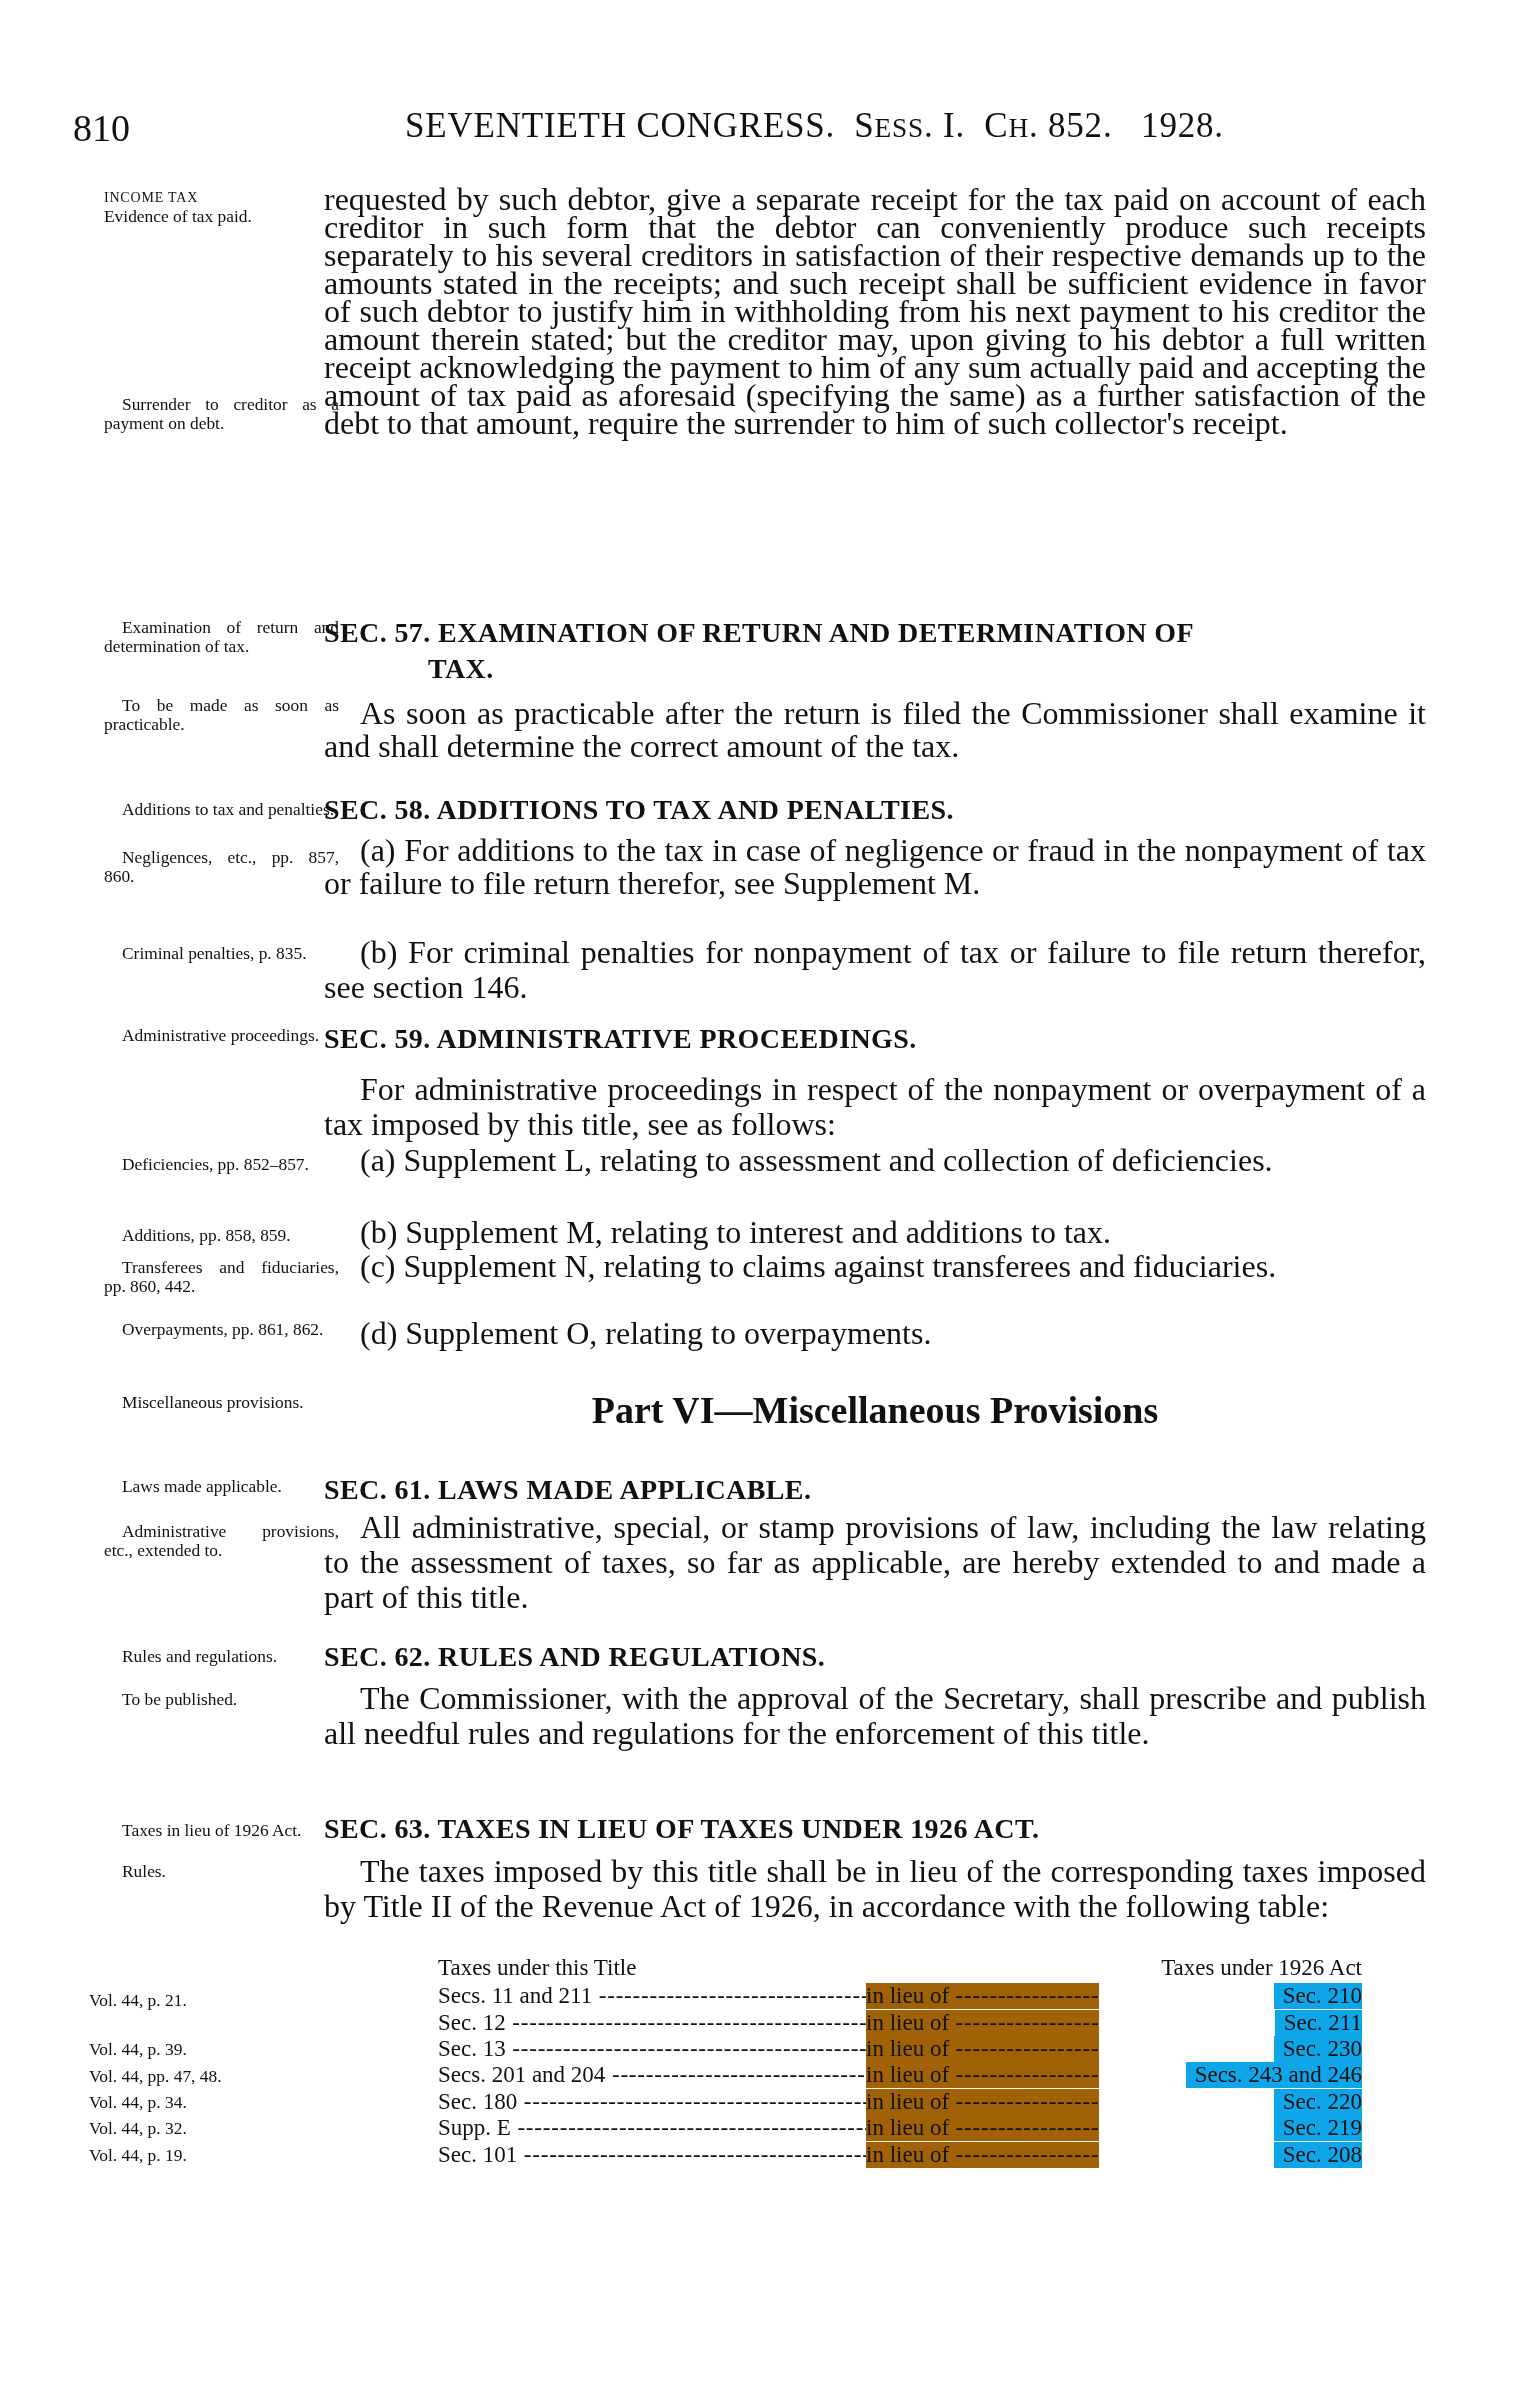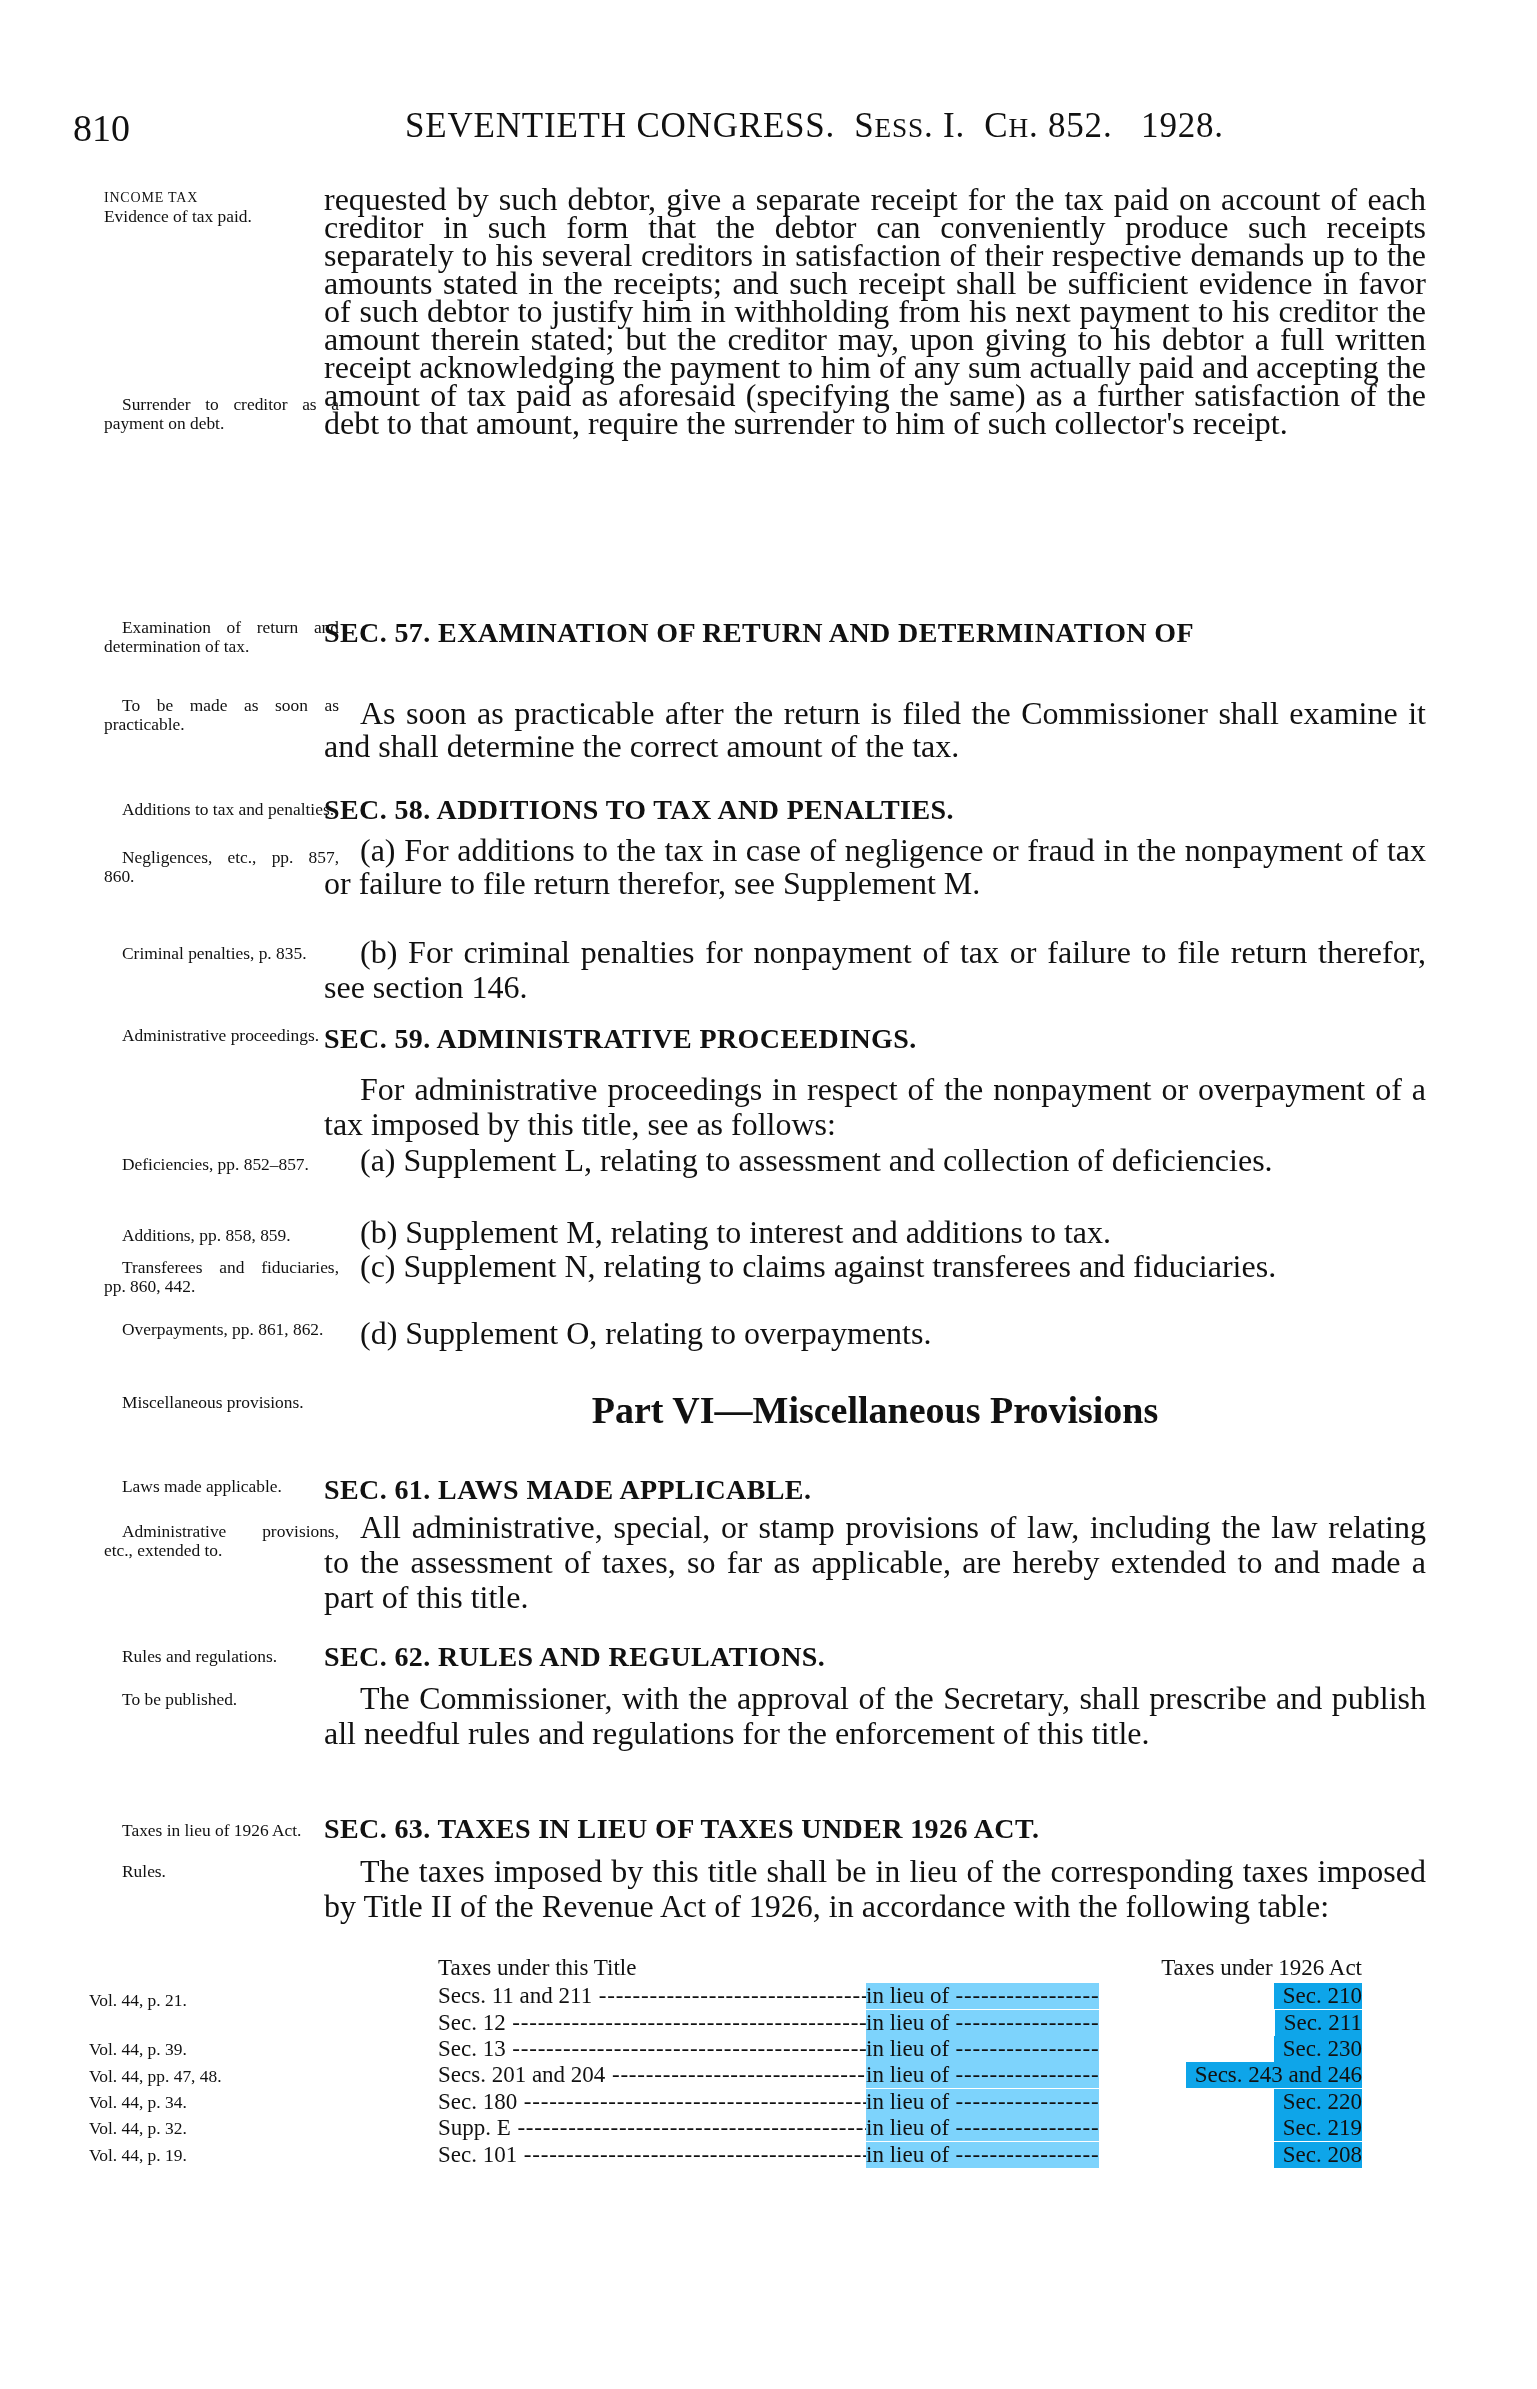--- a/index.html
+++ b/index.html
@@ -25,21 +25,21 @@
                  letter-spacing: 0.4px; line-height: 36px; }
   .sec-heading .cont { display: block; padding-left: 104px; }
   .part-heading { left: 324px; width: 1102px; text-align: center; font-size: 38px; font-weight: bold; }
   
   .tbl { left: 438px; width: 924px; font-size: 23px; }
   .tbl-head, .tbl-row { position: absolute; left: 0; width: 924px; height: 26.4px; white-space: nowrap; }
   .tbl-head .c1 { position: absolute; left: 0; }
   .tbl-head .c3 { position: absolute; right: 0; }
   .tbl-row .c1 { position: absolute; left: 0; width: 428px; overflow: hidden; }
   .tbl-row .c1::after { content: " ----------------------------------------------------------------------------------------------------"; letter-spacing: 0.8px; }
-  .tbl-row .c2 { position: absolute; left: 428px; width: 233px; overflow: hidden; background: #7dd3fc; }
+  .tbl-row .c2 { position: absolute; left: 428px; width: 233px; overflow: hidden; background: #a16207; }
   .tbl-row .c2::after { content: " ----------------------------------------------------------------------------------------------------"; letter-spacing: 0.8px; }
   .tbl-row .c3 { position: absolute; right: 0; background: #0ea5e9; padding-left: 8.3px; }
   .tbl-margin { left: 89px; font-size: 17.4px; white-space: nowrap; }
 </style>
 </head>
 <body>
 
 <div class="abs page-no">810</div>
 <div class="abs running-head"><span>SEVENTIETH CONGRESS.</span>&nbsp;&nbsp;<span><span>S</span><span class="sc">ESS</span><span>. I.</span></span>&nbsp;&nbsp;<span><span>C</span><span class="sc">H</span><span>. 852.</span></span>&nbsp;&nbsp;&nbsp;<span>1928.</span></div>
 
@@ -63,20 +63,21 @@
 <div class="abs margin-note" style="top:1522px;">Administrative provisions, etc., extended to.</div>
 <div class="abs margin-note" style="top:1647px;">Rules and regulations.</div>
 <div class="abs margin-note" style="top:1690px;">To be published.</div>
 <div class="abs margin-note" style="top:1821px;">Taxes in lieu of 1926 Act.</div>
 <div class="abs margin-note" style="top:1862px;">Rules.</div>
 
 <div class="abs body-par lh33" style="top:185px;">requested by such debtor, give a separate receipt for the tax paid on account of each creditor in such form that the debtor can conveniently produce such receipts separately to his several creditors in satisfaction of their respective demands up to the amounts stated in the receipts; and such receipt shall be sufficient evidence in favor of such debtor to justify him in withholding from his next payment to his creditor the amount therein stated; but the creditor may, upon giving to his debtor a full written receipt acknowledging the payment to him of any sum actually paid and accepting the amount of tax paid as aforesaid (specifying the same) as a further satisfaction of the debt to that amount, require the surrender to him of such collector's receipt.</div>
 
 <div class="abs sec-heading" style="top:615px;">
   <span>SEC. 57. EXAMINATION OF RETURN AND DETERMINATION OF</span>
+  <span class="cont">TAX.</span>
 </div>
 <div class="abs body-par lh40 indent" style="top:697px;">As soon as practicable after the return is filed the Commissioner shall examine it and shall determine the correct amount of the tax.</div>
 
 <div class="abs sec-heading" style="top:792px;">SEC. 58. ADDITIONS TO TAX AND PENALTIES.</div>
 <div class="abs body-par lh40 indent" style="top:834px;">(a) For additions to the tax in case of negligence or fraud in the nonpayment of tax or failure to file return therefor, see Supplement M.</div>
 <div class="abs body-par lh42 indent" style="top:935px;">(b) For criminal penalties for nonpayment of tax or failure to file return therefor, see section 146.</div>
 
 <div class="abs sec-heading" style="top:1021px;">SEC. 59. ADMINISTRATIVE PROCEEDINGS.</div>
 <div class="abs body-par lh42 indent" style="top:1072px;">For administrative proceedings in respect of the nonpayment or overpayment of a tax imposed by this title, see as follows:</div>
 <div class="abs body-par lh42 indent" style="top:1143px;">(a) Supplement L, relating to assessment and collection of deficiencies.</div>

